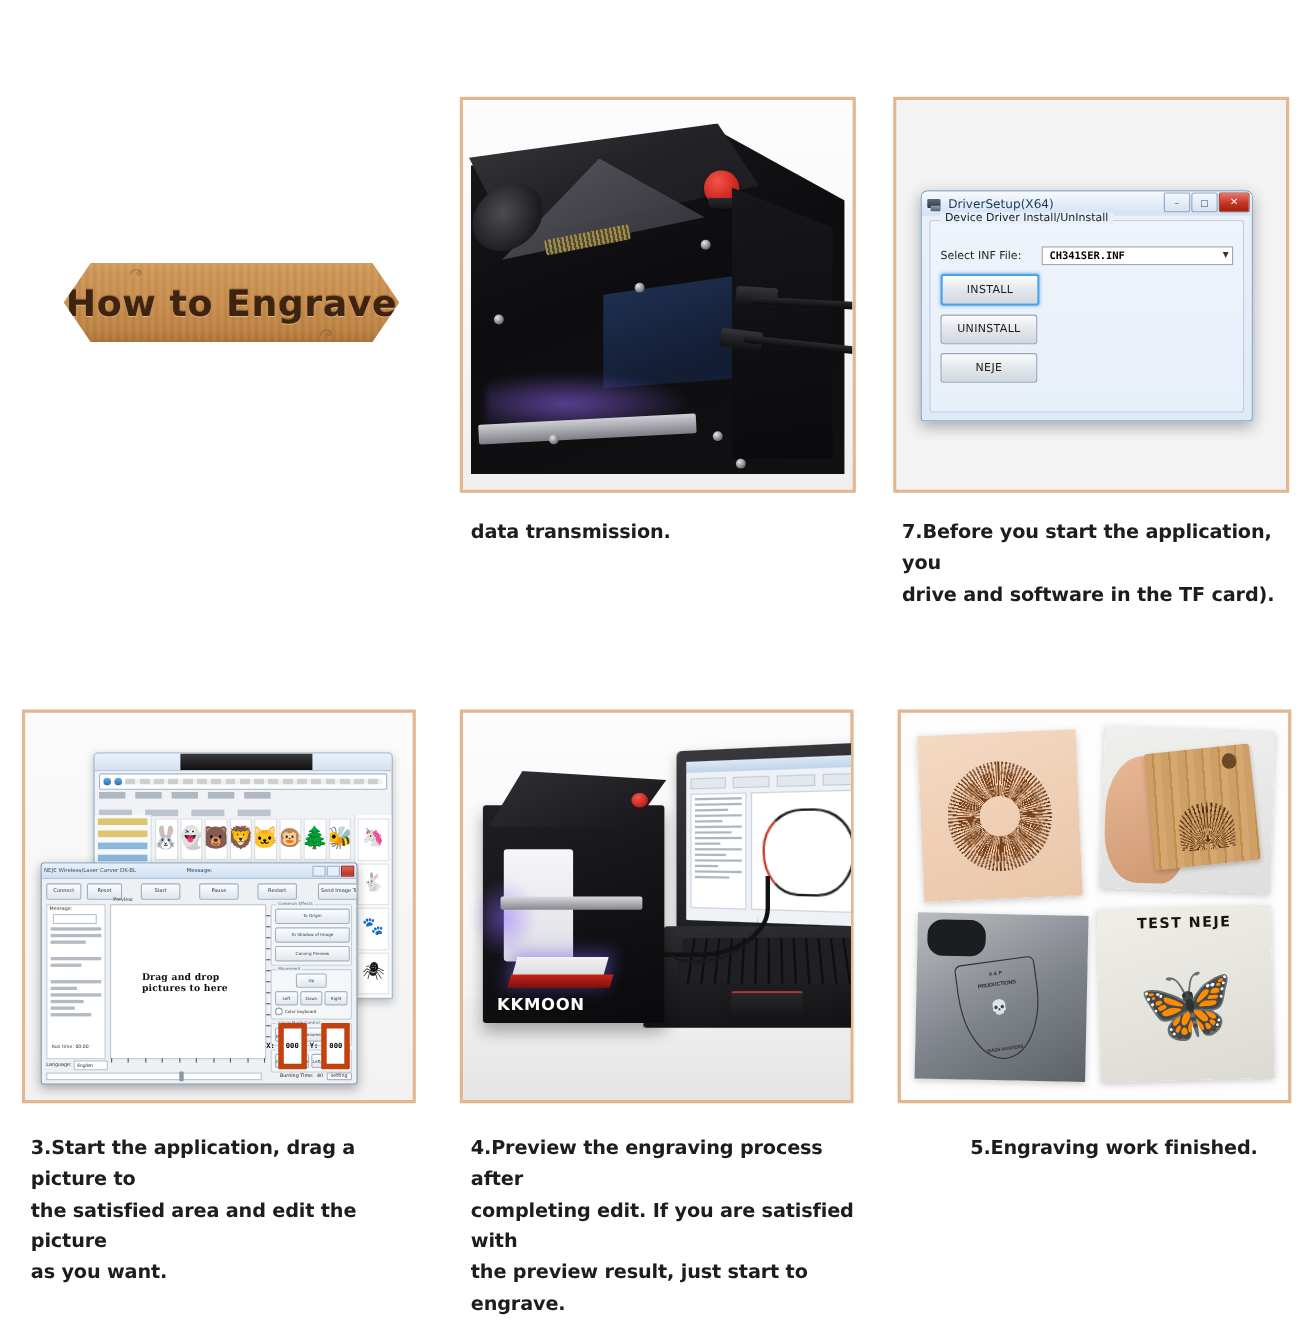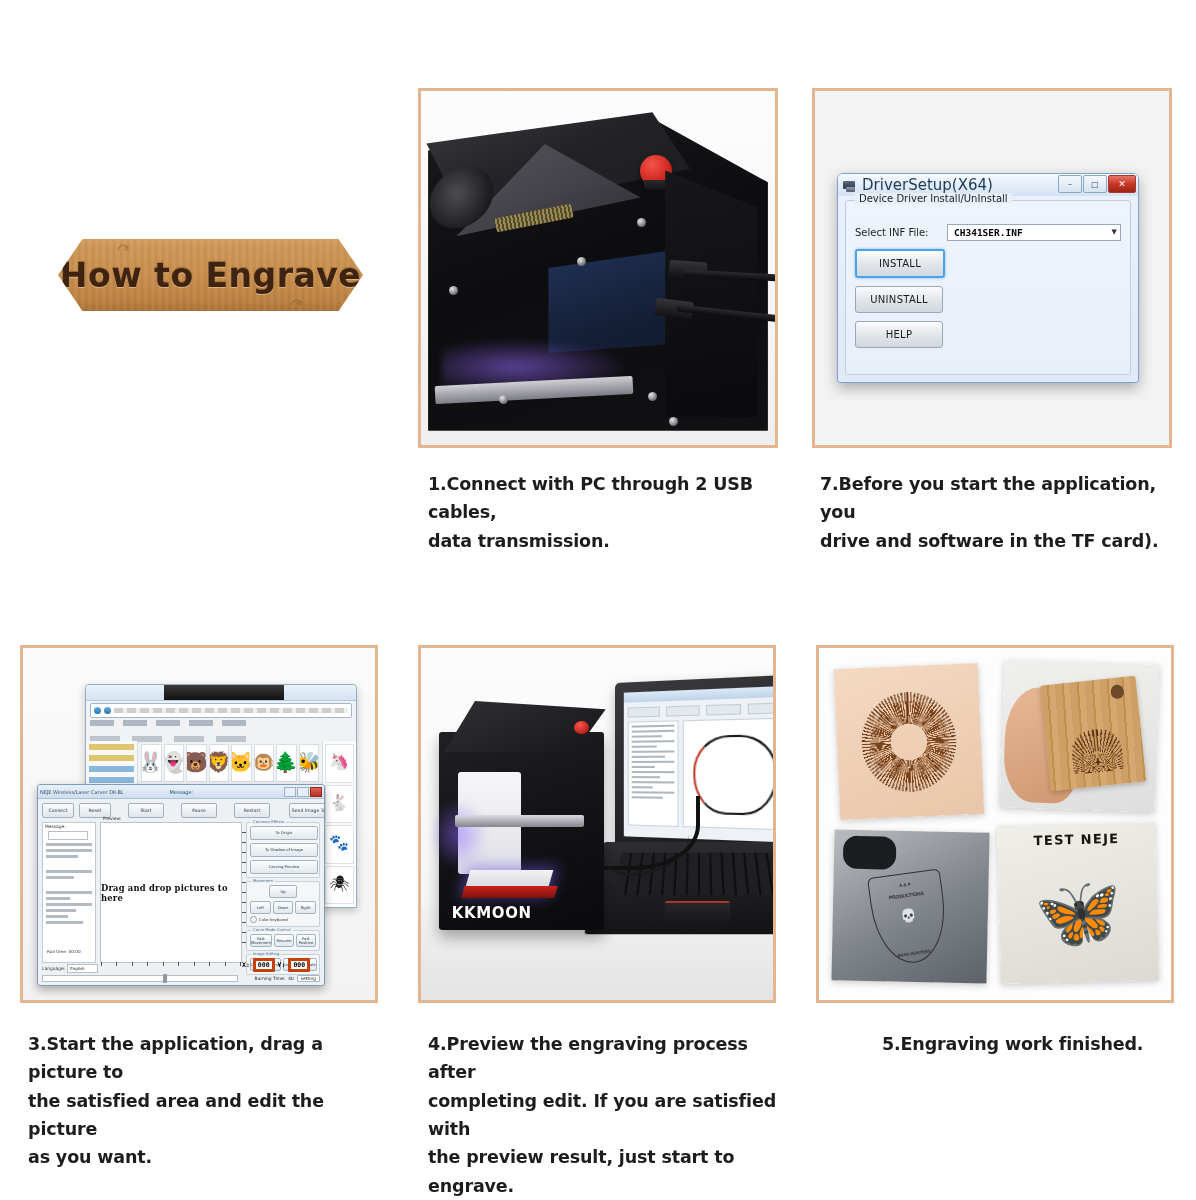--- a/index.html
+++ b/index.html
@@ -155,21 +155,21 @@
     width:14px;height:13px;margin-right:5px;flex:0 0 auto;position:relative;
   }
   .dlg-ico:before{
     content:"";position:absolute;left:0;top:2px;width:12px;height:8px;
     background:linear-gradient(180deg,#5d6a7d,#2d3744);border-radius:1px;
   }
   .dlg-ico:after{
     content:"";position:absolute;left:3px;top:8px;width:9px;height:5px;
     background:linear-gradient(180deg,#8fa0b5,#4e5c6e);border-radius:1px;
   }
-  .dlg-title-text{font-size:15px;color:#1b3a57;font-weight:400;white-space:nowrap;}
+  .dlg-title-text{font-size:11px;color:#1b3a57;font-weight:400;white-space:nowrap;}
   .wbtns{position:absolute;right:2px;top:1px;display:flex;gap:1px;}
   .wbtn{
     width:22px;height:16px;border:1px solid #8aa7c4;border-radius:2px;
     background:linear-gradient(180deg,#f4f8fc,#d7e3f0);
     display:flex;align-items:center;justify-content:center;
     font-size:8px;color:#31506e;
   }
   .wbtn.close{
     width:26px;border-color:#a23b2f;
     background:linear-gradient(180deg,#e87468,#c43322 55%,#9e2314);
@@ -304,21 +304,21 @@
     position:absolute;left:4px;right:auto;bottom:12px;width:56px;display:flex;align-items:center;gap:2px;
   }
   .langrow .ltxt{font-size:4.4px;color:#333;}
   .langrow .lsel{flex:1;height:7px;border:1px solid #b7c0c9;background:#fff;font-size:4px;color:#222;padding-left:2px;display:flex;align-items:center;}
   .previewpane{
     flex:1;background:#fff;border:1px solid #bcc5ce;position:relative;
     display:flex;align-items:center;justify-content:center;
   }
   .previewpane .plbl{position:absolute;left:2px;top:-7px;font-size:4.4px;color:#333;}
   .droptext{
-    font-family:"DejaVu Serif",serif;font-weight:700;font-size:8.4px;color:#111;letter-spacing:.2px;
+    font-family:"DejaVu Serif",serif;font-weight:700;font-size:8.4px;color:#111;letter-spacing:.2px;margin-left:28px;
   }
   .ruler-v{position:absolute;right:-5px;top:0;bottom:0;width:5px;}
   .ruler-v i{display:block;height:1px;background:#555;margin:9px 0 0 1px;width:4px;}
   .ruler-h{position:absolute;left:0;right:0;bottom:-5px;height:5px;display:flex;justify-content:space-between;}
   .ruler-h i{width:1px;height:4px;background:#555;}
   .ctrlpane{
     width:74px;display:flex;flex-direction:column;gap:3px;
   }
   .ctrlgrp{border:1px solid #c7cfd8;border-radius:2px;padding:3px;position:relative;background:rgba(255,255,255,.35);}
   .ctrlgrp .gl{position:absolute;left:4px;top:-4px;background:#eef1f4;padding:0 2px;font-size:3.8px;color:#4a6a8a;}
@@ -334,21 +334,21 @@
   .chkrow{display:flex;align-items:center;gap:2px;margin-top:2px;}
   .chkrow .cb{width:5px;height:5px;border:1px solid #8d9aa8;border-radius:50%;background:#fff;}
   .chkrow span{font-size:3.8px;color:#333;}
   .xyrow{
     position:absolute;left:auto;right:4px;bottom:13px;width:78px;
     display:flex;align-items:center;gap:3px;
   }
   .xyrow .k{font-family:"DejaVu Sans Mono",monospace;font-size:6.5px;font-weight:700;color:#000;}
   .xyrow .v{
     font-family:"DejaVu Sans Mono",monospace;font-size:6.5px;font-weight:700;color:#000;
-    border:3px solid #c2410c;background:#fff;padding:0 2px;border-radius:1px;
+    border:5px solid #c2410c;background:#fff;padding:12px 2px;border-radius:1px;
   }
   .btrow{
     position:absolute;right:4px;bottom:3px;display:flex;align-items:center;gap:3px;
   }
   .btrow .bt{font-size:4.4px;color:#222;}
   .btrow .bv{font-size:4.4px;color:#222;border:1px solid #aab4bf;background:#fff;padding:0 3px;border-radius:1px;}
   .progressbar{
     position:absolute;left:4px;right:86px;bottom:3px;height:5px;
     border:1px solid #b6bfc8;background:#fff;
   }
@@ -612,32 +612,31 @@
             <span class="lbl-inf">Select INF File:</span>
             <span class="combo">
               <span class="combo-val">CH341SER.INF</span>
               <span class="combo-arrow">▼</span>
             </span>
           </div>
 
           <div class="btncol">
             <div class="dbtn focused">INSTALL</div>
             <div class="dbtn">UNINSTALL</div>
-            <div class="dbtn">HELP</div>
+            <div class="dbtn">NEJE</div>
           </div>
 
         </div>
       </div>
     </div>
 
   </div>
 </div>
 
 <div class="caption" style="left:428px;top:470px;width:356px;">
-  <div>1.Connect with PC through 2 USB cables,</div>
   <div>data transmission.</div>
 </div>
 
 <div class="caption" style="left:820px;top:470px;width:360px;">
   <div>7.Before you start the application, you</div>
   <div>drive and software in the TF card).</div>
 </div>
 
 <div class="panel" id="panel3" style="left:20px;top:645px;width:358px;height:358px;">
   <div class="photo" id="photo3">

